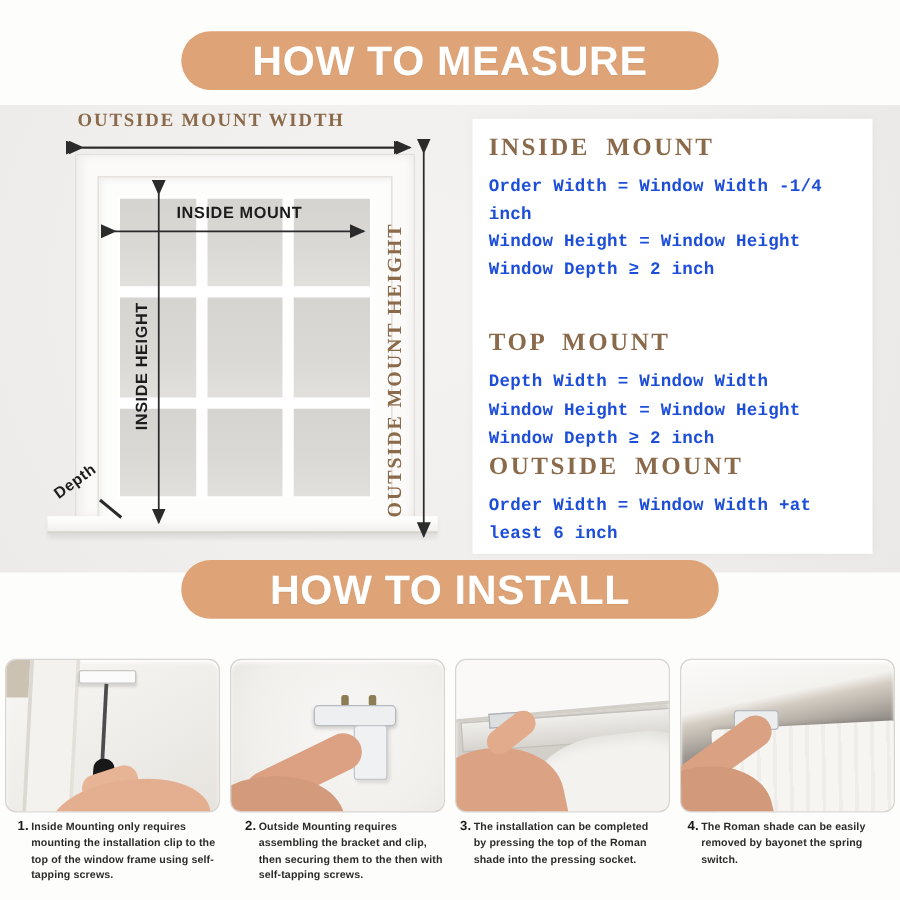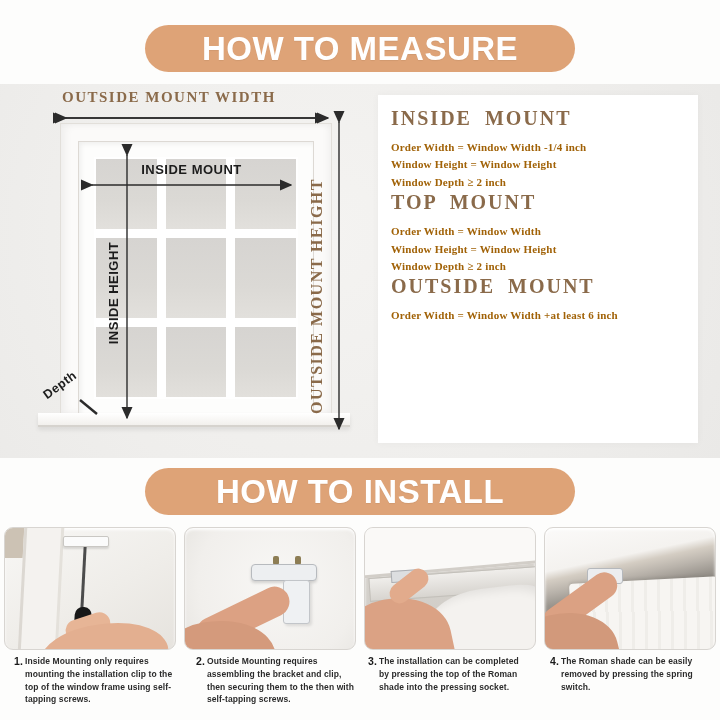--- a/index.html
+++ b/index.html
@@ -10,21 +10,21 @@
   
   .pill {
     position:absolute; left:145px; width:430px; height:47px;
     background:#dea377; border-radius:24px;
     display:flex; align-items:center; justify-content:center;
     color:#ffffff; font-weight:bold; font-size:33px; letter-spacing:0.5px;
     font-family:"Liberation Sans", sans-serif;
     text-shadow:0 1px 1px rgba(0,0,0,0.06);
   }
   .pill.measure { top:25px; }
-  .pill.install { top:468px; }
+  .pill.install { top:448px; }
 
   
   .measure-section {
     position:absolute; left:0; top:84px; width:720px; height:374px;
     background:radial-gradient(circle at 45% 40%, #f4f3f1 0%, #efeeec 60%, #eae9e7 100%);
   }
 
   
   .diagram { position:absolute; left:0; top:0; width:378px; height:374px; }
   .win-outer {
@@ -70,25 +70,25 @@
   
   .card {
     position:absolute; left:378px; top:11px; width:320px; height:348px;
     background:#ffffff; box-shadow:0 0 8px rgba(0,0,0,0.04);
     padding:12px 10px 0 13px;
   }
   .mount-title {
     font-family:"Liberation Serif", serif; font-weight:bold;
     color:#8a6a4a; font-size:20px; letter-spacing:2px; word-spacing:6px;
   }
-  .mt-2 { }
+  .mt-2 { margin-top:36px; }
   .mt-3 { }
   .mount-lines {
-    margin-top:9px; font-family:Liberation Serif, serif; font-weight:bold;
-    font-size:11px; color:#a16207; line-height:1.58; letter-spacing:0.2px;
+    margin-top:9px; font-family:Liberation Mono, monospace; font-weight:bold;
+    font-size:14px; color:#1d4ed8; line-height:1.58; letter-spacing:0.2px;
   }
 
   
   .photos { position:absolute; left:0; top:527px; width:720px; height:123px;
     display:flex; gap:8px; padding:0 4px; }
   .photo {
     position:relative; flex:1 1 0; height:123px; border-radius:9px;
     border:1px solid #d8d5d1; overflow:hidden; background:#efedea;
     box-shadow:inset 0 2px 3px rgba(255,255,255,0.9);
   }
@@ -220,21 +220,21 @@
 
       <div class="mount-title">INSIDE MOUNT</div>
       <div class="mount-lines">
         <div>Order Width = Window Width -1/4 inch</div>
         <div>Window Height = Window Height</div>
         <div>Window Depth ≥ 2 inch</div>
       </div>
 
       <div class="mount-title mt-2">TOP MOUNT</div>
       <div class="mount-lines">
-        <div>Order Width = Window Width</div>
+        <div>Depth Width = Window Width</div>
         <div>Window Height = Window Height</div>
         <div>Window Depth ≥ 2 inch</div>
       </div>
 
       <div class="mount-title mt-3">OUTSIDE MOUNT</div>
       <div class="mount-lines">
         <div>Order Width = Window Width +at least 6 inch</div>
       </div>
 
     </div>
@@ -290,16 +290,16 @@
   <div class="caption cap2">
     <span class="num">2.</span>
     <span>Outside Mounting requires assembling the bracket and clip, then securing them to the then with self-tapping screws.</span>
   </div>
   <div class="caption cap3">
     <span class="num">3.</span>
     <span>The installation can be completed by pressing the top of the Roman shade into the  pressing socket.</span>
   </div>
   <div class="caption cap4">
     <span class="num">4.</span>
-    <span>The Roman shade can be easily  removed by pressing the spring switch.</span>
+    <span>The Roman shade can be easily  removed by bayonet the spring switch.</span>
   </div>
 
 </div>
 
 </body></html>

